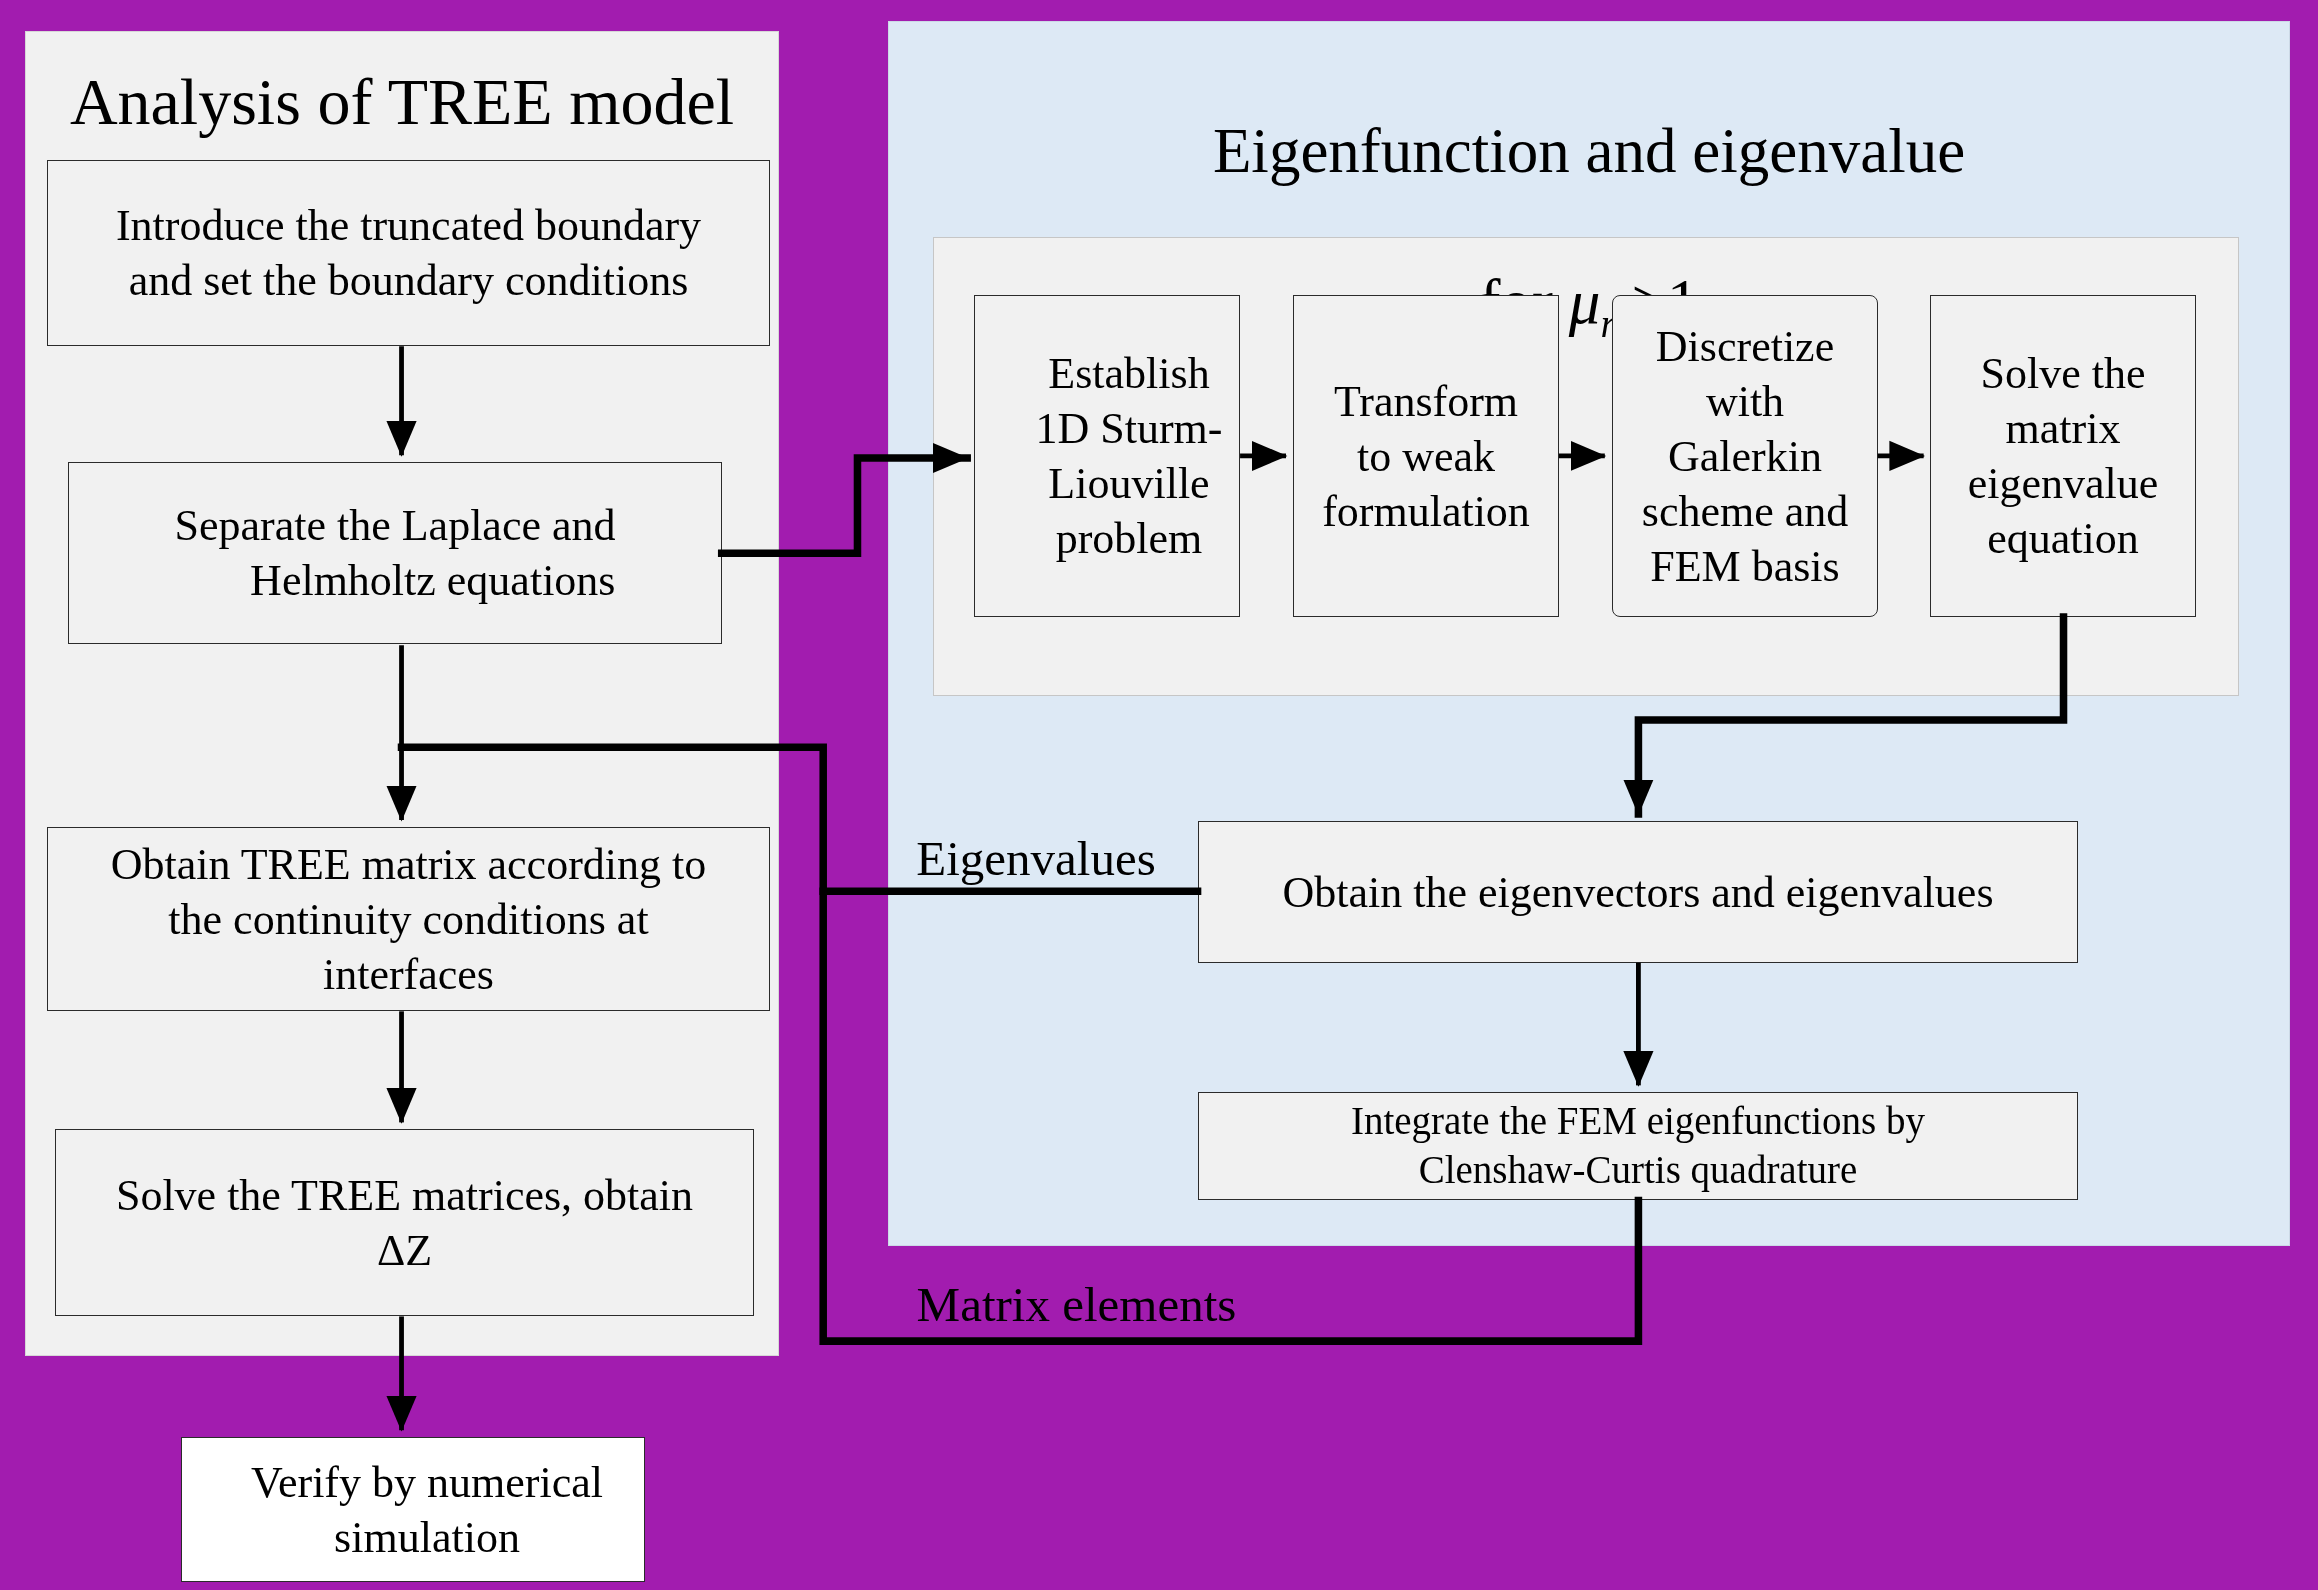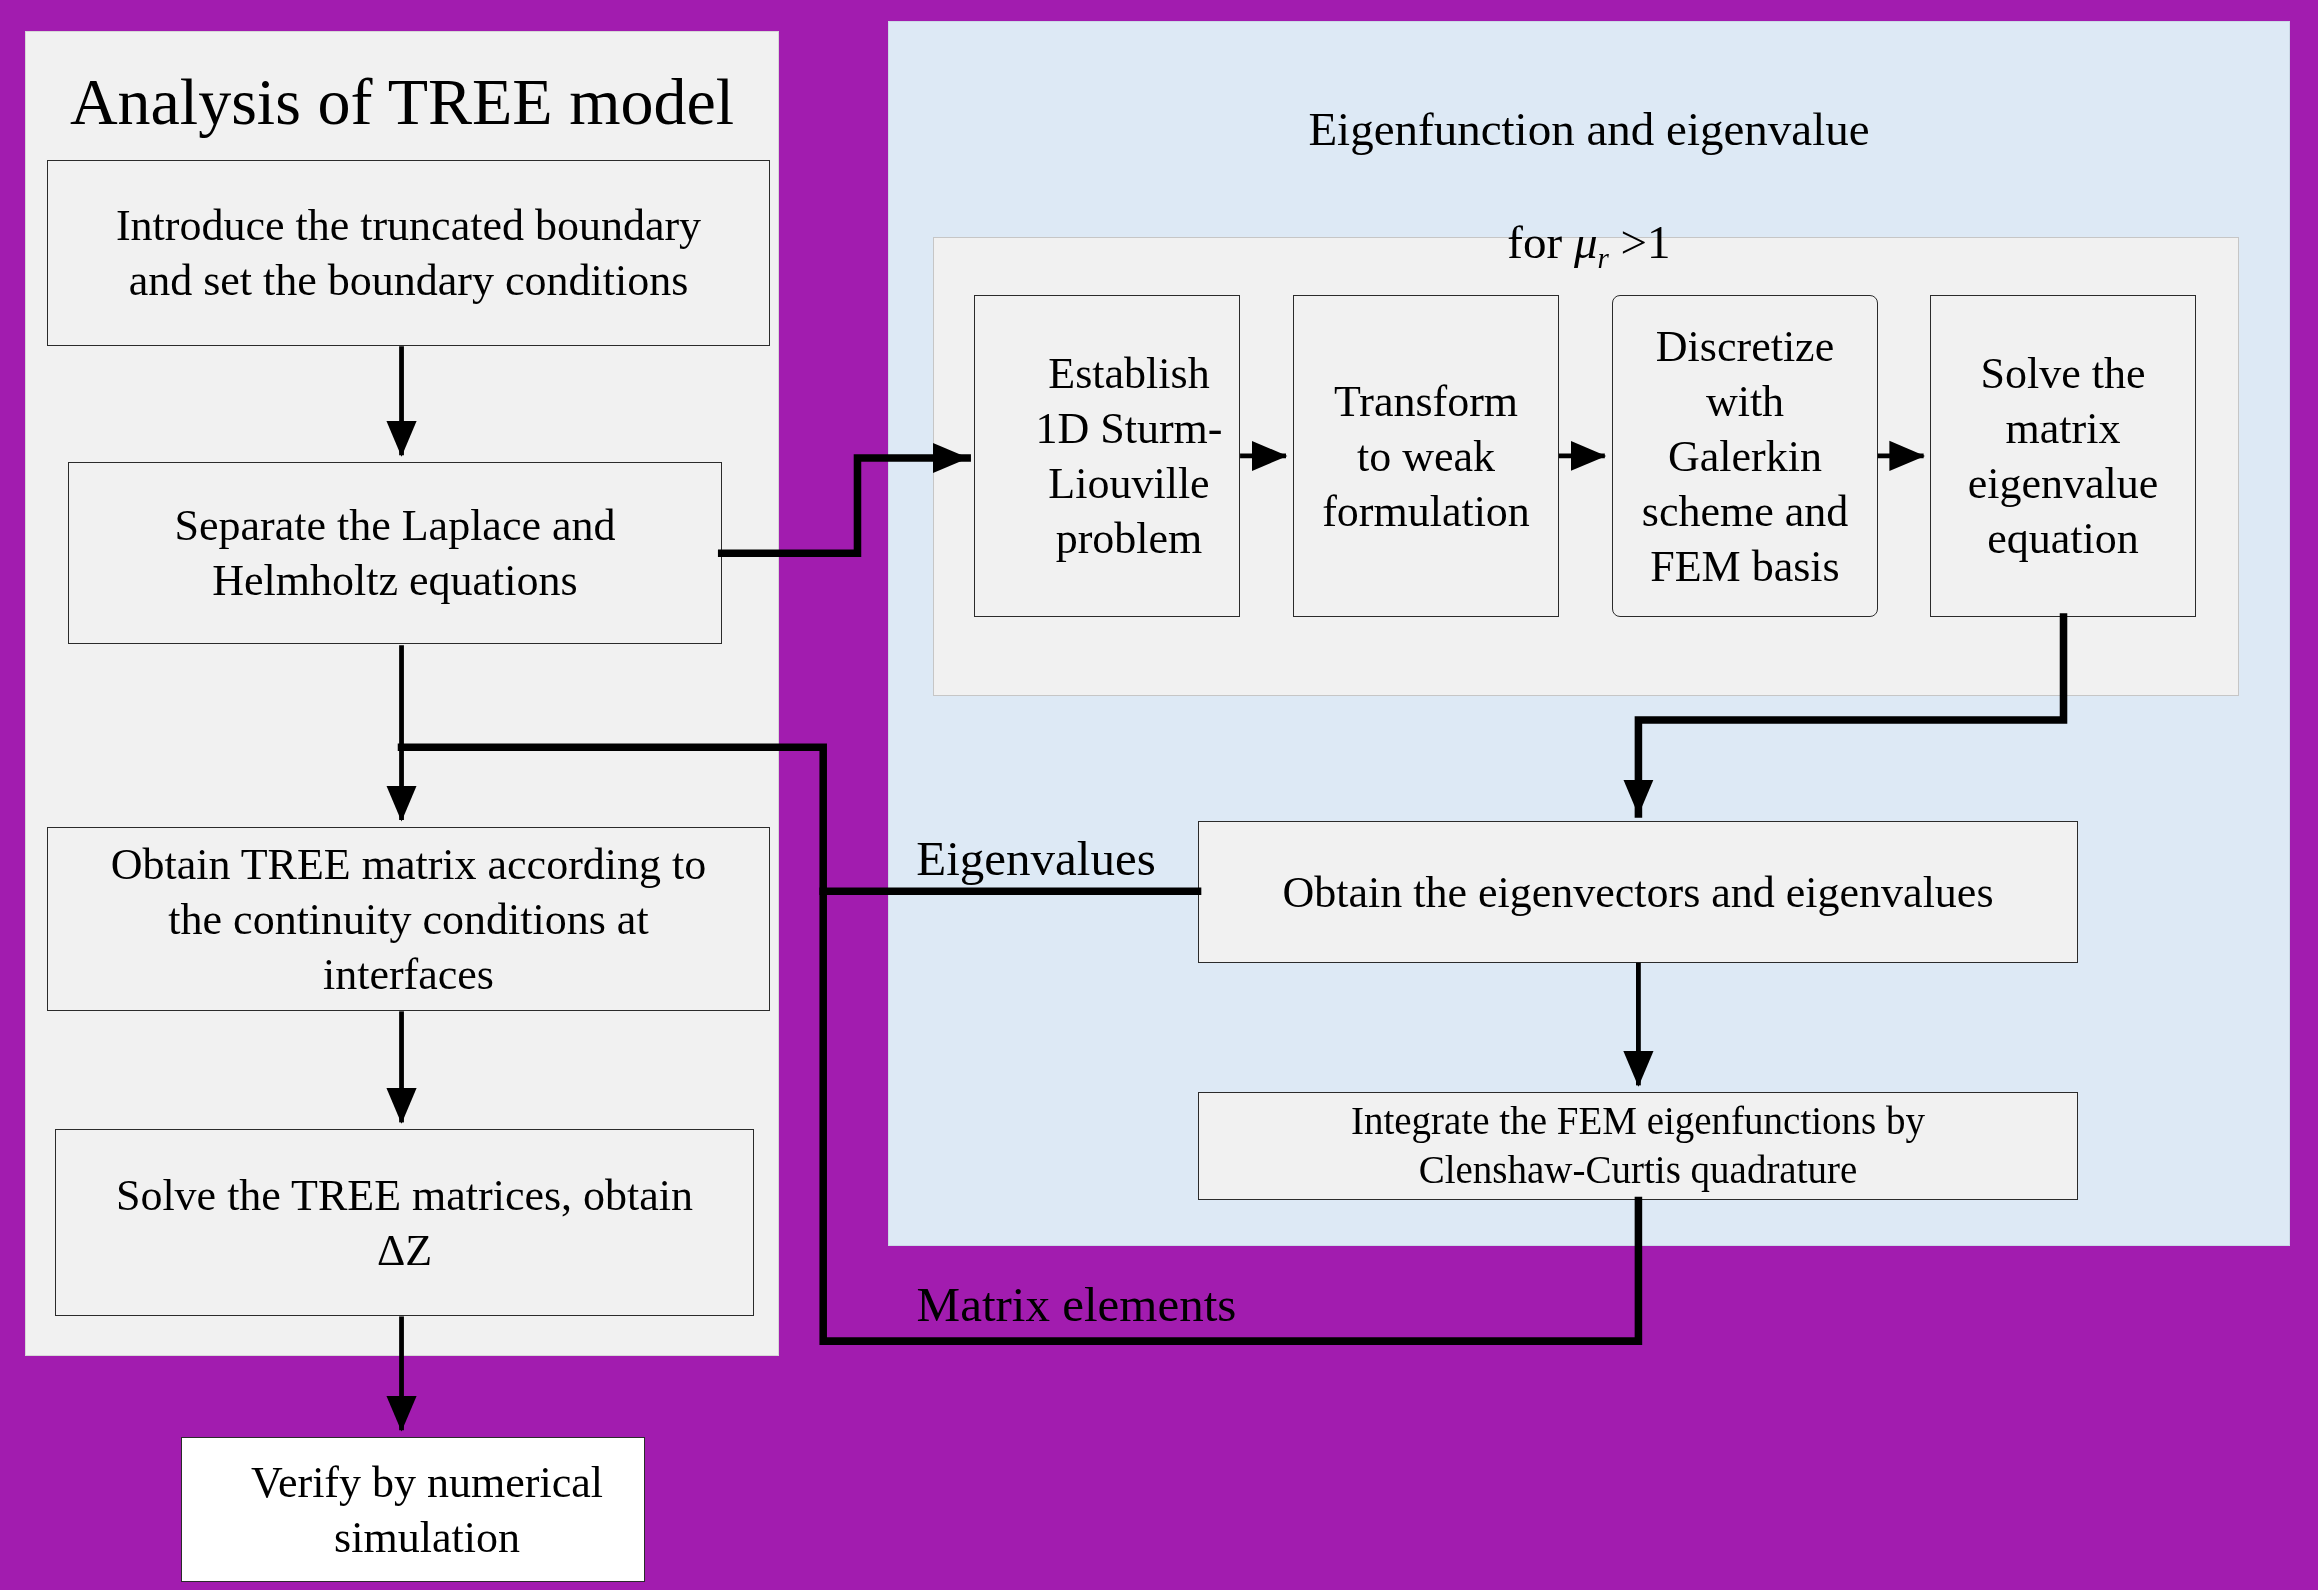--- a/index.html
+++ b/index.html
@@ -6,30 +6,30 @@
   .canvas{
     position:relative;width:2319px;height:1590px;background:#a21caf;overflow:hidden;
     font-family:"Liberation Serif","DejaVu Serif",serif;color:#000;
   }
   .panel{position:absolute;box-sizing:border-box;}
   .panel-left{left:25px;top:31px;width:754px;height:1325px;background:#f1f1f1;border:1.4px solid #d7d7d7;}
   .panel-right{left:888px;top:20.6px;width:1402px;height:1225px;background:#dde9f5;border:1.4px solid #ccd9e6;}
   .panel-inner{left:933px;top:237px;width:1306px;height:459px;background:#f1f1f1;border:1.4px solid #c6c6c6;}
   .ptitle{position:absolute;text-align:center;font-size:66px;line-height:1.2;white-space:pre-line;}
   .ptitle-left{left:25px;top:62px;width:754px;}
-  .ptitle-right{left:888px;top:45px;width:1402px;font-size:47px;}
+  .ptitle-right{left:888px;top:38px;width:1402px;font-size:63px;}
   .fbox{
     position:absolute;box-sizing:border-box;background:#f1f1f1;border:1.4px solid #2b2b2b;
     display:flex;align-items:center;justify-content:center;text-align:center;
     font-size:44px;line-height:1.25;white-space:pre-line;
   }
   .fbox.white{background:#ffffff;}
   
   .b1{left:47px;top:160px;width:723px;height:186px;}
-  .b2{left:68px;top:462px;width:654px;height:182px;}
+  .b2{left:68px;top:462px;width:654px;height:182px;text-align:right;}
   .b3{left:47px;top:827px;width:723px;height:184px;}
   .b4{left:55px;top:1129px;width:699px;height:187px;}
   .b5{left:181px;top:1437px;width:464px;height:145px;padding-left:28px;}
   
   .r1{left:974px;top:295px;width:266px;height:322px;padding-left:44px;}
   .r2{left:1293px;top:295px;width:266px;height:322px;}
   .r3{left:1612px;top:295px;width:266px;height:322px;border-radius:8px;}
   .r4{left:1930px;top:295px;width:266px;height:322px;}
   
   .obtain{left:1198px;top:821px;width:880px;height:142px;}

